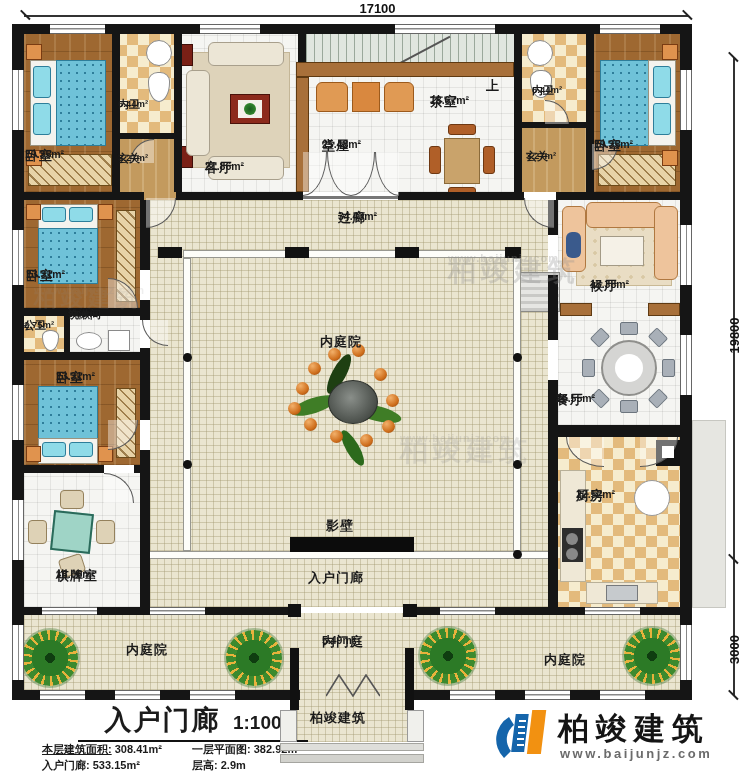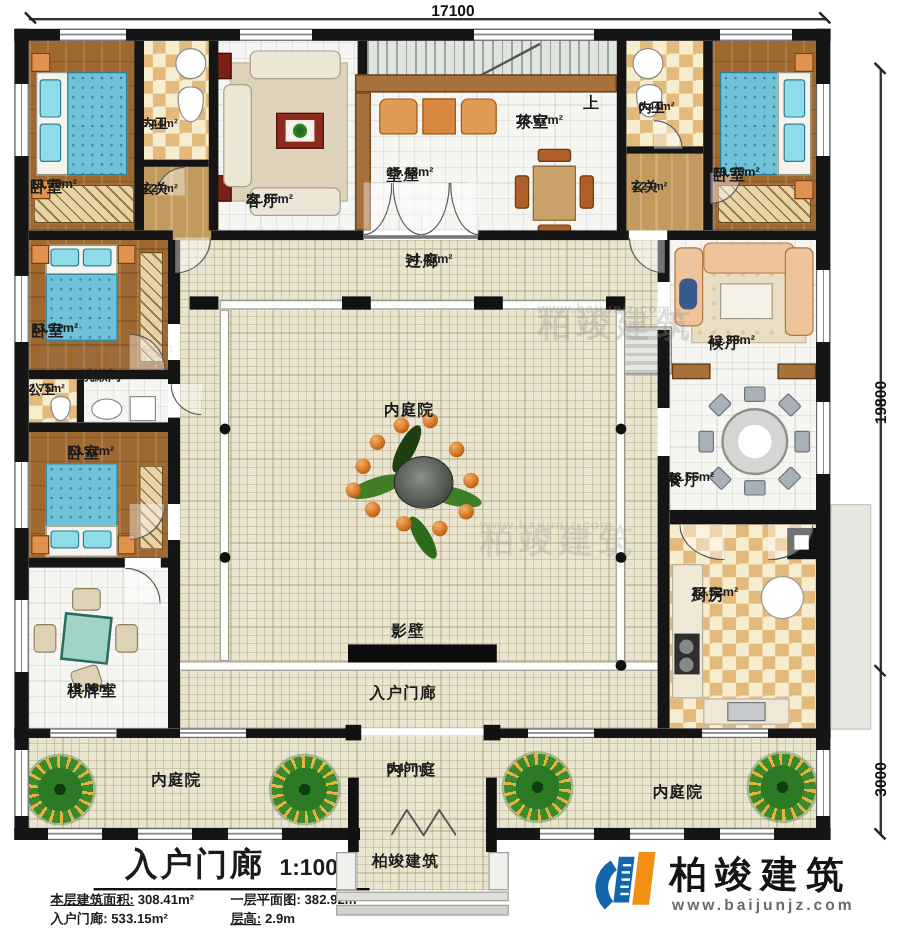--- a/index.html
+++ b/index.html
@@ -433,21 +433,21 @@
   <div class="dimtxt vtext" style="left:710px;top:642px;width:48px;text-align:center;">3000</div>
 
   <div style="left:40px;top:700px;width:400px;height:72px;">
     <div style="left:38px;top:2px;width:230px;border-bottom:2.5px solid #111;padding-bottom:2px;text-align:center;position:absolute;">
       <span style="position:static;font-size:27px;font-weight:bold;letter-spacing:2px;">入户门廊</span>
       <span style="position:static;font-size:19px;font-weight:bold;margin-left:8px;">1:100</span>
     </div>
     <div style="left:2px;top:42px;position:absolute;font-size:11px;font-weight:bold;"><span style="position:static;text-decoration:underline;">本层建筑面积:</span> <span style="position:static;">308.41m²</span></div>
     <div style="left:152px;top:42px;position:absolute;font-size:11px;font-weight:bold;"><span style="position:static;">一层平面图:</span> <span style="position:static;">382.92m²</span></div>
     <div style="left:2px;top:58px;position:absolute;font-size:11px;font-weight:bold;"><span style="position:static;">入户门廊:</span> <span style="position:static;">533.15m²</span></div>
-    <div style="left:152px;top:58px;position:absolute;font-size:11px;font-weight:bold;"><span style="position:static;text-decoration:underline;">层高:</span> <span style="position:static;">2.9m</span></div>
+    <div style="left:152px;top:58px;position:absolute;font-size:11px;font-weight:bold;"><span style="position:static;">层高:</span> <span style="position:static;">2.9m</span></div>
   </div>
 
   <div style="left:492px;top:702px;width:250px;height:68px;">
     <svg width="62" height="62" viewBox="0 0 62 62" style="left:0;top:2px;">
       <path d="M12,54 A26,26 0 0 1 17,13 L22,21 A18,18 0 0 0 19,47 Z" fill="#1565ab"></path>
       <rect x="25" y="10" width="13" height="38" fill="#1565ab" transform="skewX(-7)"></rect>
       <rect x="41" y="6" width="14" height="44" fill="#f29111" transform="skewX(-7)"></rect>
       <g fill="#fff">
           <rect x="27" y="16" width="7" height="2"></rect>
           <rect x="26" y="22" width="7" height="2"></rect>

